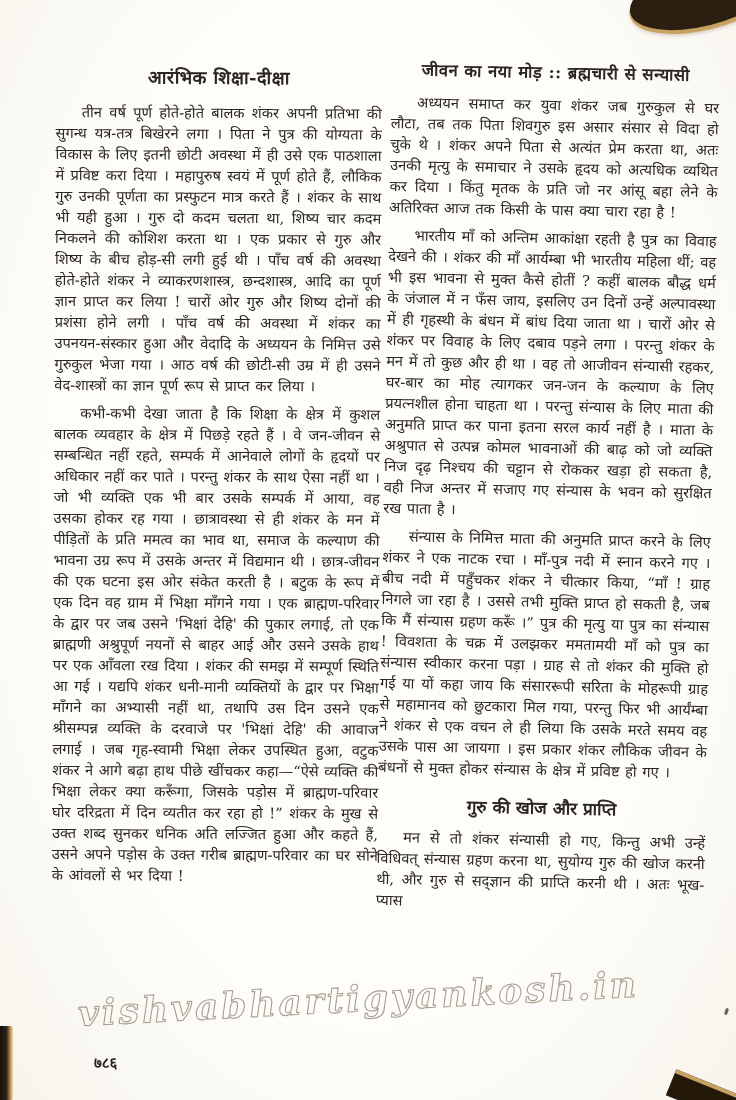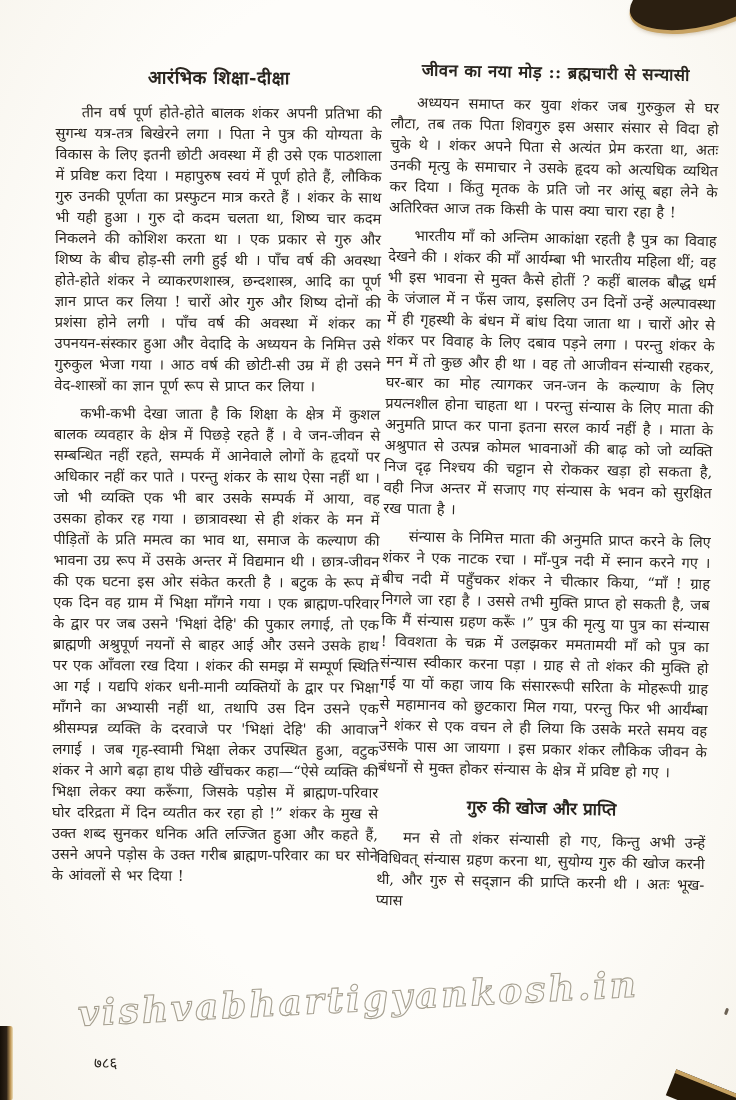--- a/index.html
+++ b/index.html
@@ -21,21 +21,21 @@
   }
   .col-right .col-heading{font-size:16.5px;margin-bottom:10px;}
   .sub-heading{
     text-align:center;font-weight:bold;font-size:17px;margin:16px 0 10px 0;
   }
   .para{
     font-size:14.6px;line-height:1.44;text-align:justify;
     text-indent:26px;margin:0 0 7px 0;word-spacing:1px;
   }
   
-  .page-number{position:absolute;left:94px;top:1052px;font-size:15px;font-weight:normal;}
+  .page-number{position:absolute;left:94px;top:1052px;font-size:15px;font-weight:bold;}
   .running-title{position:absolute;right:26px;top:1102px;font-size:15px;font-weight:bold;}
   
   .watermark{
     position:absolute;left:78px;top:992px;width:600px;
     font-size:36px;font-style:italic;letter-spacing:3px;white-space:nowrap;
     transform:rotate(-3deg);transform-origin:left center;
     color:#b3ac9e;-webkit-text-fill-color:transparent;-webkit-text-stroke:1.1px #97907f;
     opacity:0.85;pointer-events:none;
     font-family:"DejaVu Serif",serif;font-weight:bold;
   }

